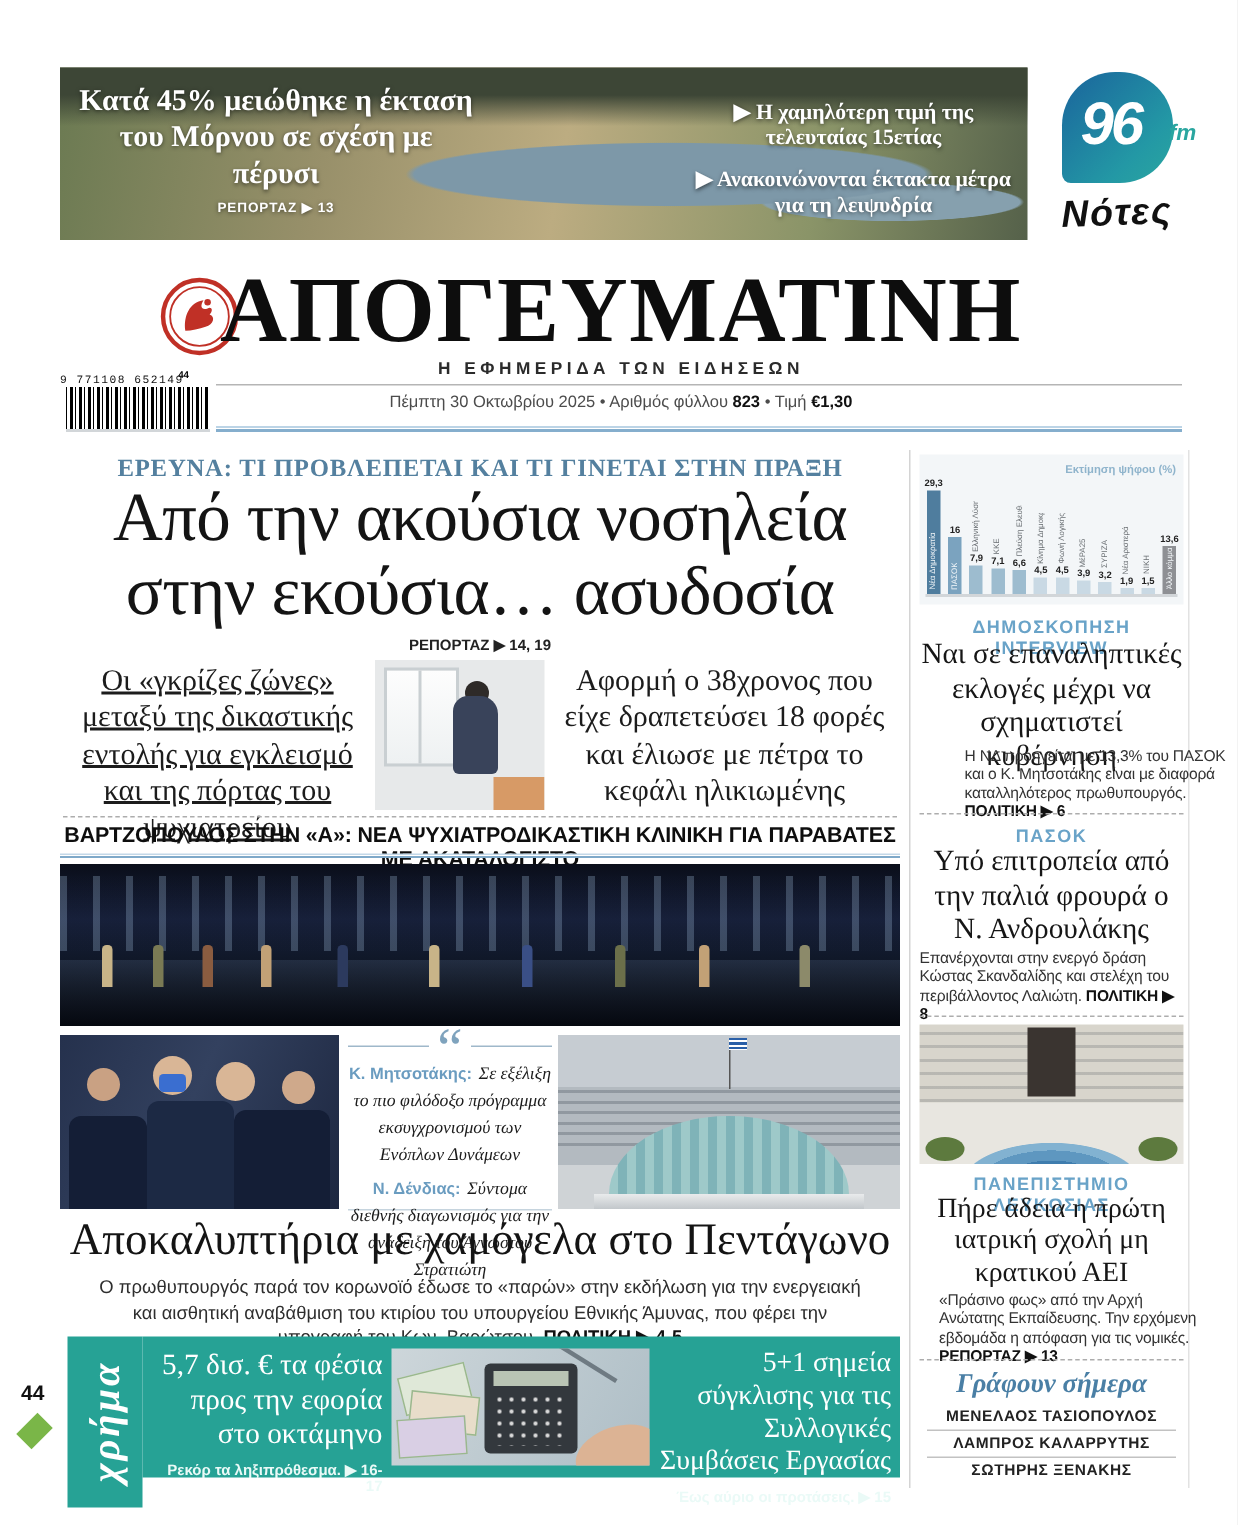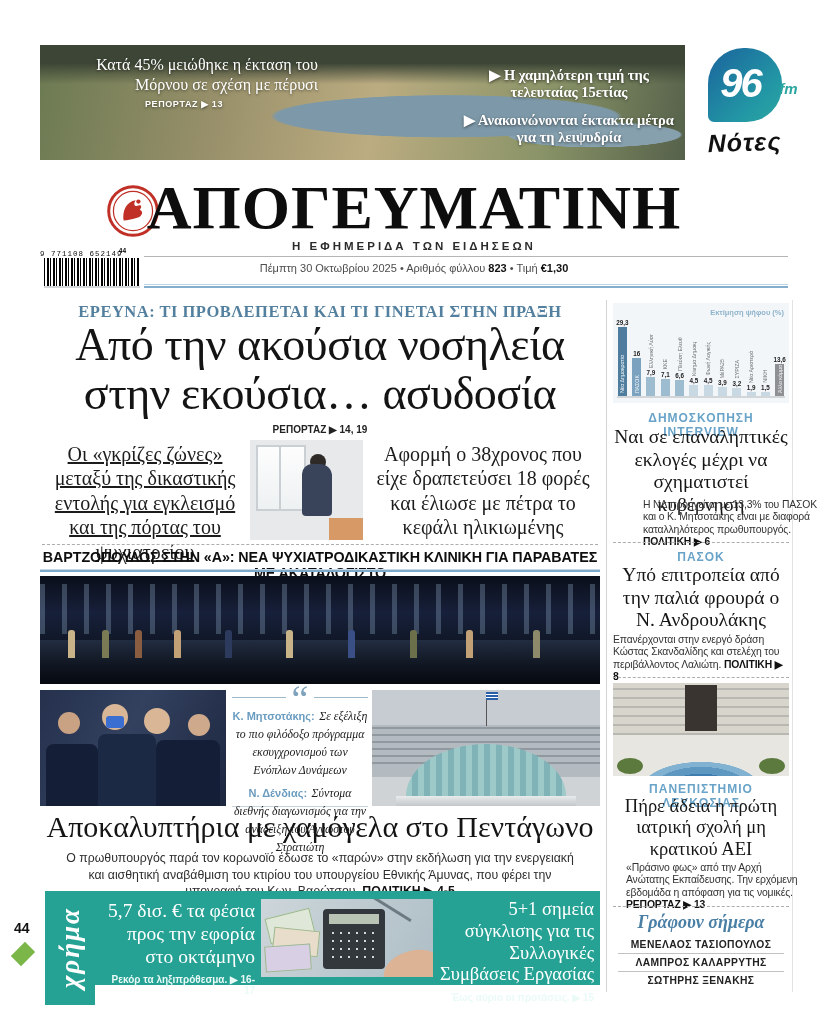--- a/index.html
+++ b/index.html
@@ -6,21 +6,21 @@
   .page{position:relative;width:825px;height:1024px;background:#fff;margin:0 auto;overflow:hidden;}
   
   .top-banner{position:absolute;left:40px;top:45px;width:645px;height:115px;overflow:hidden;
     background:
       radial-gradient(ellipse 44% 30% at 63% 62%,#7d98a8 0 60%,rgba(125,152,168,0) 62%),
       radial-gradient(ellipse 22% 18% at 86% 78%,#86a0ae 0 60%,rgba(125,152,168,0) 62%),
       linear-gradient(to bottom,#3d4636 0 16%,rgba(61,70,54,0) 34%),
       linear-gradient(100deg,#6b7a52,#98906a 28%,#bcac81 52%,#8a9468 78%,#55614a);}
   .tb-left{position:absolute;left:10px;top:10px;width:268px;text-align:center;color:#fff;
     font-family:"Liberation Serif",serif;text-shadow:0 1px 3px rgba(0,0,0,.55);}
-  .tb-left .hl{font-size:16px;font-weight:normal;line-height:1.22;text-align:right;}
+  .tb-left .hl{font-size:20px;font-weight:bold;line-height:1.22;}
   .tb-left .ref{font-size:9px;font-weight:bold;letter-spacing:.6px;margin-top:5px;font-family:"Liberation Sans",sans-serif;}
   .tb-right{position:absolute;right:10px;top:22px;width:212px;color:#fff;text-align:center;
     font-family:"Liberation Serif",serif;font-weight:bold;font-size:14.5px;line-height:1.2;
     text-shadow:0 1px 3px rgba(0,0,0,.55);}
   .tb-right .b2{margin-top:10px;}
   
   .radio{position:absolute;left:697px;top:48px;width:95px;height:118px;text-align:center;}
   .drop{position:relative;width:74px;height:74px;margin:0 auto;border-radius:48% 48% 48% 8%;
     background:linear-gradient(135deg,#1c6f9e 15%,#2398a5 70%,#2aa6a0);}
   .drop .n96{position:absolute;left:0;right:8px;top:13px;color:#fff;font-size:40px;font-weight:bold;font-style:italic;letter-spacing:-2px;}

